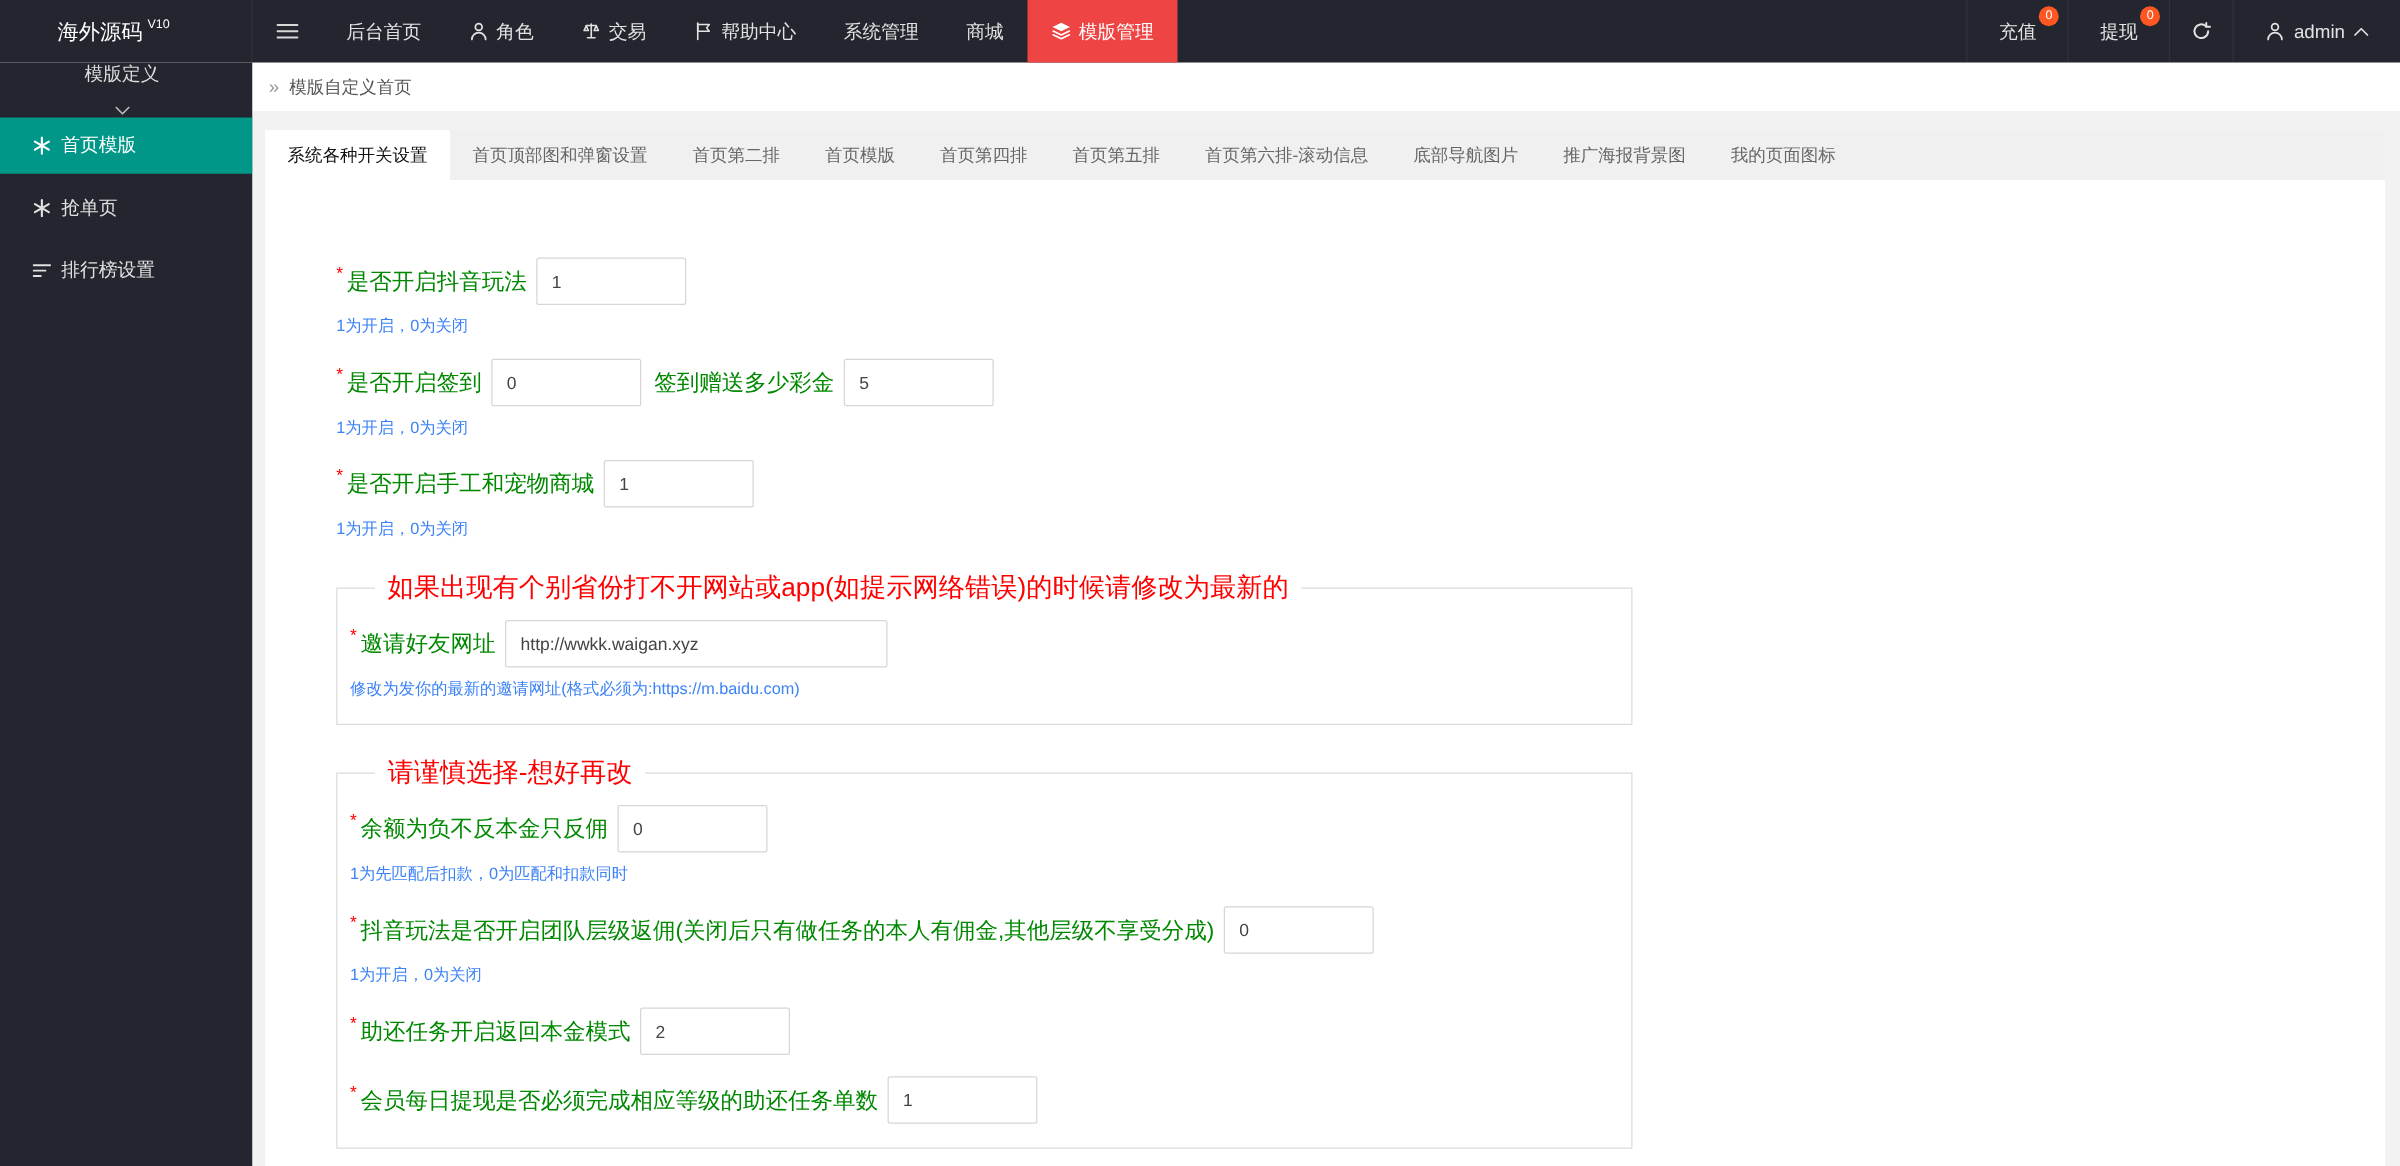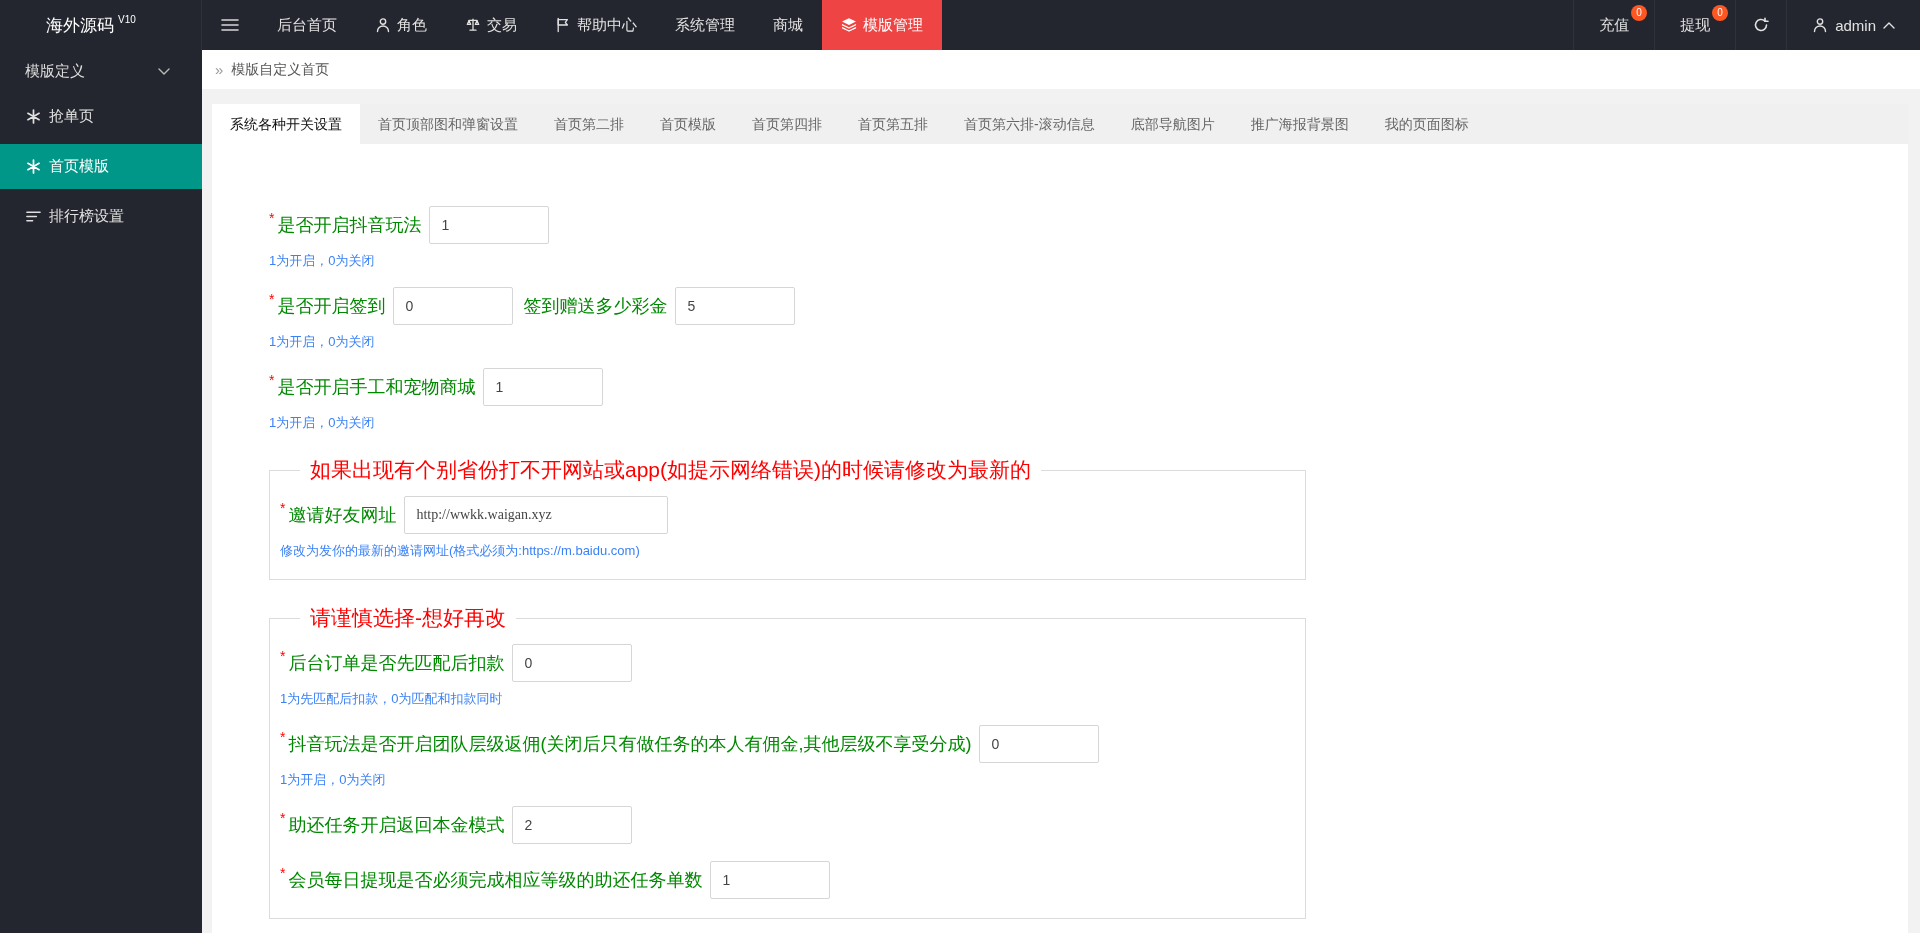--- a/index.html
+++ b/index.html
@@ -19,21 +19,21 @@
   .h-right { margin-left:auto; display:flex; }
   .h-item { position:relative; display:flex; align-items:center; padding:0 25px; font-size:15px; color:#e2e2e2; border-left:1px solid rgba(255,255,255,.06); cursor:pointer; }
   .h-item.slim { padding:0 17px; }
   .badge { position:absolute; top:5px; right:7px; min-width:16px; height:16px; line-height:15px; border-radius:9px; background:#ff5722; color:#fff; font-size:10px; text-align:center; padding:0 4px; }
   .h-user { gap:7px; }
   .h-user .icon svg, .h-item .icon svg { width:16px; height:16px; }
   .chev svg { width:12px; height:7px; }
 
   
   .sidebar { position:absolute; top:50px; left:0; width:202px; height:883px; background:#23262e; }
-  .side-group { height:42px; display:flex; align-items:center; padding:0 32px 0 25px; font-size:15px; color:#ddd; cursor:pointer; }
+  .side-group { height:42px; display:flex; align-items:center; padding:0 32px 0 25px; font-size:15px; color:#ddd; cursor:pointer;flex-direction:column; }
   .side-group .gtitle { flex:1; }
   .side-group .chev { color:#bbb; }
   .side-menu { padding-top:2px; }
   .sitem { height:45px; display:flex; align-items:center; gap:8px; padding-left:26px; font-size:15px; margin-bottom:5px; color:#e0e0e0; cursor:pointer; }
   .sitem.active { background:#009688; color:#fff; }
   .sitem .icon svg { width:15px; height:15px; }
 
   
   .main { position:absolute; left:202px; top:50px; width:1718px; height:883px; }
   .crumb { height:39px; background:#fff; display:flex; align-items:center; padding-left:13px; font-size:14px; color:#555; }
@@ -44,21 +44,21 @@
   .tab.active { background:#fff; color:#111; }
   .card-body { background:#fff; min-height:789px; padding:62px 20px 30px 57px; }
 
   
   .f-item { margin-bottom:17px; }
   .f-row { display:flex; align-items:center; height:38px; }
   .req { color:#ff0000; font-size:14px; margin-right:3px; transform:translateY(-7px); }
   .f-label { font-size:18px; color:#008800; white-space:nowrap; }
   .f-label2 { margin-left:10px; }
   .f-input { height:38px; width:120px; border:1px solid #d6d6d6; border-radius:2px; padding:0 11px; font-size:14px; color:#444; margin-left:8px; background:#fff; outline:none; font-family:inherit; }
-  .f-input.url { width:264px;font-family:Liberation Serif, serif; }
+  .f-input.url { width:306px; }
   .f-hint { margin-top:8px; font-size:13px; color:#3b82f6; }
   fieldset.f-set { border:1px solid #dcdcdc; width:1037px; padding:12px 10px 2px; margin:24px 0 20px; }
   fieldset.f-set legend { font-size:21px; color:#ff0000; padding:0 10px; margin-left:20px; font-weight:400; }
 </style>
 </head>
 <body>
 
 <header class="topbar">
   <div class="logo">
     <span>海外源码</span>
@@ -155,35 +155,35 @@
 <aside class="sidebar">
   <div class="side-group">
     <span class="gtitle">模版定义</span>
     <span class="chev">
       <svg viewBox="0 0 12 7" stroke="currentColor" stroke-width="1.4" fill="none" stroke-linecap="round" stroke-linejoin="round">
           <path d="M1 1l5 5 5-5"></path>
         </svg>
     </span>
   </div>
   <div class="side-menu">
-    <div class="sitem">
+    <div class="sitem active">
       <span class="icon">
         <svg viewBox="0 0 14 14" stroke="currentColor" stroke-width="1.6" fill="none" stroke-linecap="round">
             <path d="M7 1v12M1.8 4l10.4 6M12.2 4 1.8 10"></path>
           </svg>
       </span>
-      <span>抢单页</span>
-    </div>
-    <div class="sitem active">
+      <span>首页模版</span>
+    </div>
+    <div class="sitem">
       <span class="icon">
         <svg viewBox="0 0 14 14" stroke="currentColor" stroke-width="1.6" fill="none" stroke-linecap="round">
             <path d="M7 1v12M1.8 4l10.4 6M12.2 4 1.8 10"></path>
           </svg>
       </span>
-      <span>首页模版</span>
+      <span>抢单页</span>
     </div>
     <div class="sitem">
       <span class="icon">
         <svg viewBox="0 0 16 14" stroke="currentColor" stroke-width="1.7" fill="none" stroke-linecap="round">
             <path d="M1 2.5h14M1 7h10M1 11.5h6"></path>
           </svg>
       </span>
       <span>排行榜设置</span>
     </div>
   </div>
@@ -249,21 +249,21 @@
           <div class="f-hint">修改为发你的最新的邀请网址(格式必须为:https://m.baidu.com)</div>
         </div>
       </fieldset>
 
       <fieldset class="f-set">
         <legend>请谨慎选择-想好再改</legend>
 
         <div class="f-item">
           <div class="f-row">
             <span class="req">*</span>
-            <label class="f-label">后台订单是否先匹配后扣款</label>
+            <label class="f-label">余额为负不反本金只反佣</label>
             <input class="f-input" value="0" style="">
           </div>
           <div class="f-hint">1为先匹配后扣款，0为匹配和扣款同时</div>
         </div>
 
         <div class="f-item">
           <div class="f-row">
             <span class="req">*</span>
             <label class="f-label">抖音玩法是否开启团队层级返佣(关闭后只有做任务的本人有佣金,其他层级不享受分成)</label>
             <input class="f-input" value="0" style="">

